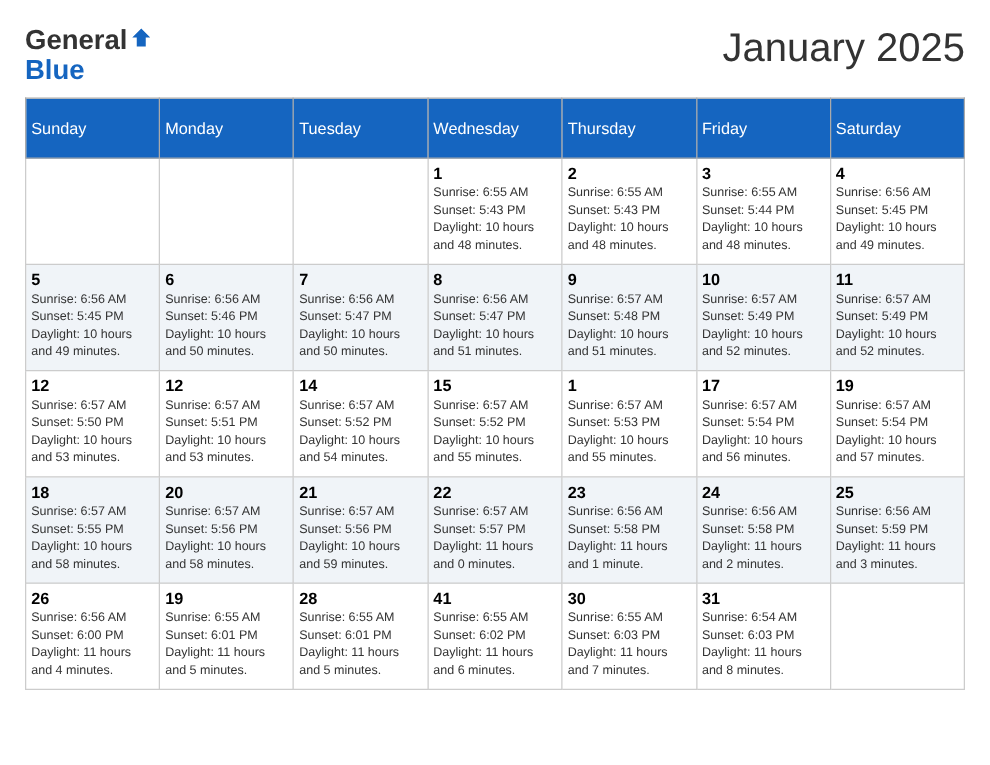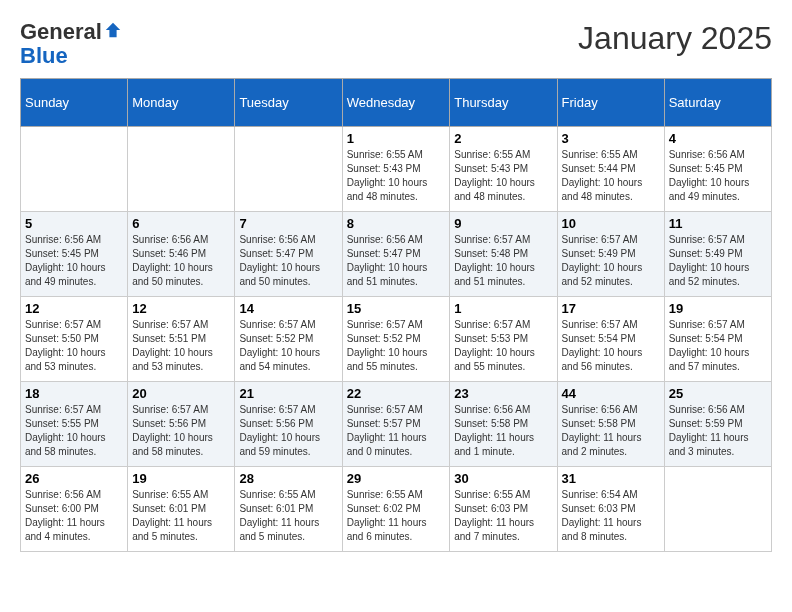--- a/index.html
+++ b/index.html
@@ -285,21 +285,21 @@
 and 0 minutes.</div>
         </td>
         <td>
           <span class="day-number">23</span>
           <div class="day-info" style="white-space: pre-line;">Sunrise: 6:56 AM
 Sunset: 5:58 PM
 Daylight: 11 hours
 and 1 minute.</div>
         </td>
         <td>
-          <span class="day-number">44</span>
+          <span class="day-number">24</span>
           <div class="day-info" style="white-space: pre-line;">Sunrise: 6:56 AM
 Sunset: 5:58 PM
 Daylight: 11 hours
 and 2 minutes.</div>
         </td>
         <td>
           <span class="day-number">25</span>
           <div class="day-info" style="white-space: pre-line;">Sunrise: 6:56 AM
 Sunset: 5:59 PM
 Daylight: 11 hours
@@ -322,21 +322,21 @@
 and 5 minutes.</div>
         </td>
         <td>
           <span class="day-number">28</span>
           <div class="day-info" style="white-space: pre-line;">Sunrise: 6:55 AM
 Sunset: 6:01 PM
 Daylight: 11 hours
 and 5 minutes.</div>
         </td>
         <td>
-          <span class="day-number">29</span>
+          <span class="day-number">41</span>
           <div class="day-info" style="white-space: pre-line;">Sunrise: 6:55 AM
 Sunset: 6:02 PM
 Daylight: 11 hours
 and 6 minutes.</div>
         </td>
         <td>
           <span class="day-number">30</span>
           <div class="day-info" style="white-space: pre-line;">Sunrise: 6:55 AM
 Sunset: 6:03 PM
 Daylight: 11 hours

